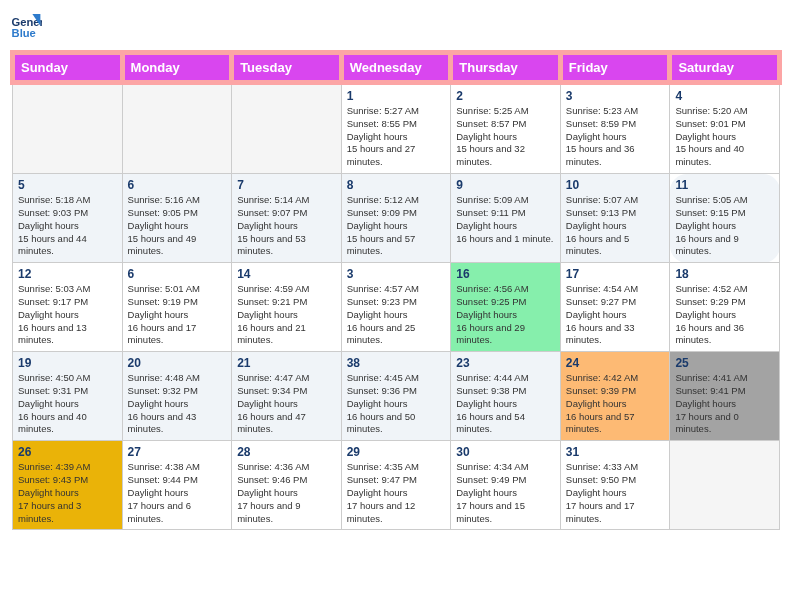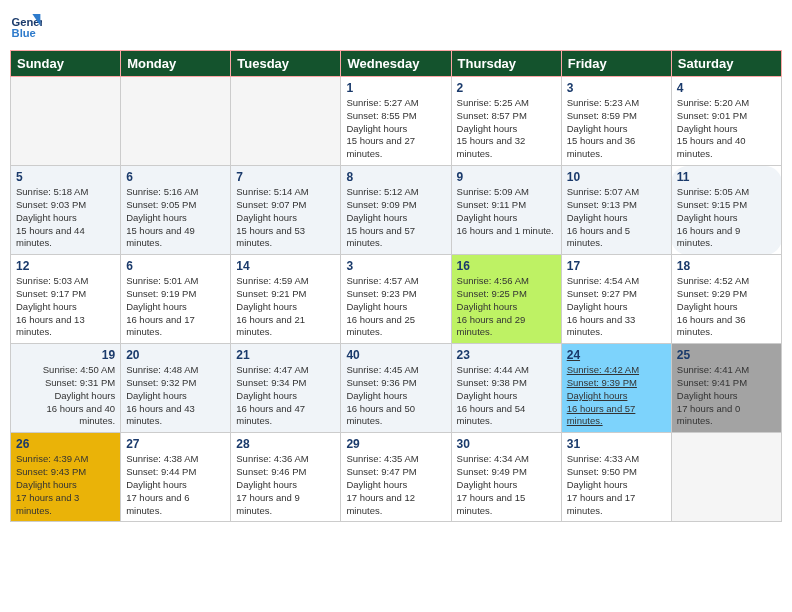--- a/index.html
+++ b/index.html
@@ -36,27 +36,27 @@
     .calendar-subtitle {
       font-size: 16px;
       color: #333;
     }
     table {
       width: 100%;
       border-collapse: collapse;
       table-layout: fixed;
     }
     .day-header {
-      background-color: #14532d;
+      background-color: #d946ef;
       color: #fff;
       text-align: left;
       padding: 5px 6px;
       font-size: 13px;
       font-weight: bold;
-      border: 1px solid #fca5a5;
+      border: 5px solid #fca5a5;
     }
     td {
       border: 1px solid #ccc;
       vertical-align: top;
       padding: 4px 5px;
       font-size: 10px;
       color: #333;
       height: 80px;
       background: #fff;
     }
@@ -172,55 +172,55 @@
           <div class="cell-text">Sunrise: 5:01 AM<br>Sunset: 9:19 PM<br>Daylight hours<br>16 hours and 17 minutes.</div>
         </td>
         <td style="background: rgb(255, 255, 255);">
           <div class="day-num">14</div>
           <div class="cell-text">Sunrise: 4:59 AM<br>Sunset: 9:21 PM<br>Daylight hours<br>16 hours and 21 minutes.</div>
         </td>
         <td style="background: rgb(255, 255, 255);">
           <div class="day-num">3</div>
           <div class="cell-text">Sunrise: 4:57 AM<br>Sunset: 9:23 PM<br>Daylight hours<br>16 hours and 25 minutes.</div>
         </td>
-        <td style="background: #bef264;">
+        <td style="background: #86efac;">
           <div class="day-num">16</div>
           <div class="cell-text">Sunrise: 4:56 AM<br>Sunset: 9:25 PM<br>Daylight hours<br>16 hours and 29 minutes.</div>
         </td>
         <td style="background: rgb(255, 255, 255);">
           <div class="day-num">17</div>
           <div class="cell-text">Sunrise: 4:54 AM<br>Sunset: 9:27 PM<br>Daylight hours<br>16 hours and 33 minutes.</div>
         </td>
         <td style="background: rgb(255, 255, 255);">
           <div class="day-num">18</div>
           <div class="cell-text">Sunrise: 4:52 AM<br>Sunset: 9:29 PM<br>Daylight hours<br>16 hours and 36 minutes.</div>
         </td>
       </tr>
       <tr>
-        <td style="background: rgb(240, 244, 248); text-align: right;">
+        <td style="background: rgb(240, 244, 248);">
           <div class="day-num">19</div>
           <div class="cell-text">Sunrise: 4:50 AM<br>Sunset: 9:31 PM<br>Daylight hours<br>16 hours and 40 minutes.</div>
         </td>
         <td style="background: rgb(240, 244, 248);">
           <div class="day-num">20</div>
           <div class="cell-text">Sunrise: 4:48 AM<br>Sunset: 9:32 PM<br>Daylight hours<br>16 hours and 43 minutes.</div>
         </td>
         <td style="background: rgb(240, 244, 248); margin-left: 47px;">
           <div class="day-num">21</div>
           <div class="cell-text">Sunrise: 4:47 AM<br>Sunset: 9:34 PM<br>Daylight hours<br>16 hours and 47 minutes.</div>
         </td>
         <td style="background: rgb(240, 244, 248);">
-          <div class="day-num">40</div>
+          <div class="day-num">38</div>
           <div class="cell-text">Sunrise: 4:45 AM<br>Sunset: 9:36 PM<br>Daylight hours<br>16 hours and 50 minutes.</div>
         </td>
         <td style="background: rgb(240, 244, 248);">
           <div class="day-num">23</div>
           <div class="cell-text">Sunrise: 4:44 AM<br>Sunset: 9:38 PM<br>Daylight hours<br>16 hours and 54 minutes.</div>
         </td>
-        <td style="background: #7dd3fc; text-decoration: underline;">
+        <td style="background: #fdba74;">
           <div class="day-num">24</div>
           <div class="cell-text">Sunrise: 4:42 AM<br>Sunset: 9:39 PM<br>Daylight hours<br>16 hours and 57 minutes.</div>
         </td>
         <td style="background: #a3a3a3; margin-top: 44px;">
           <div class="day-num">25</div>
           <div class="cell-text">Sunrise: 4:41 AM<br>Sunset: 9:41 PM<br>Daylight hours<br>17 hours and 0 minutes.</div>
         </td>
       </tr>
       <tr>
         <td style="background: #eab308; margin-top: 31px;">

